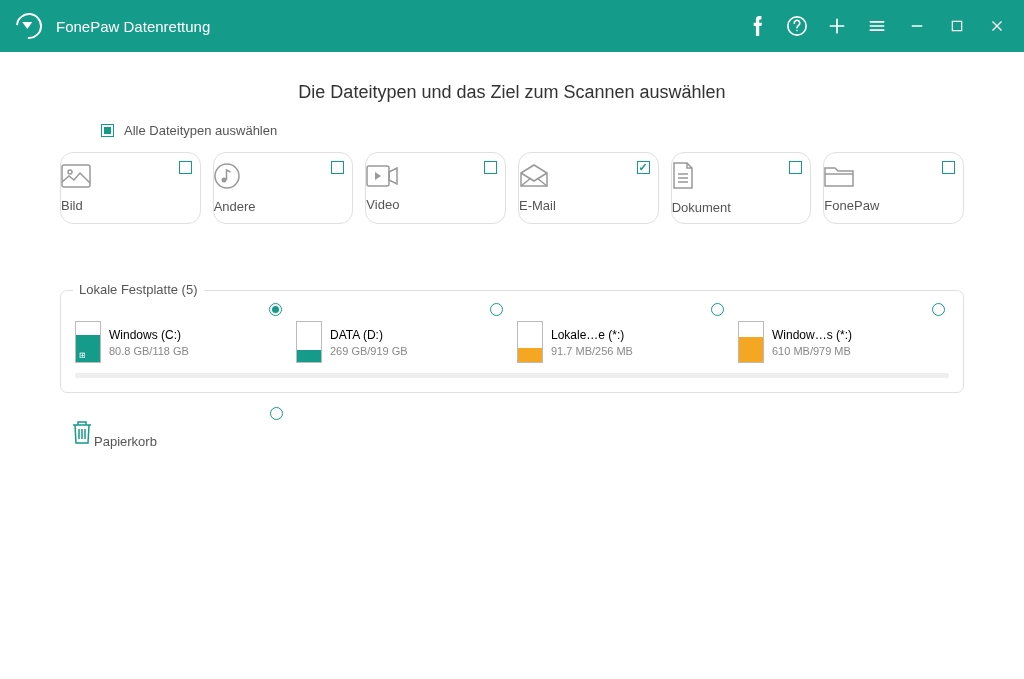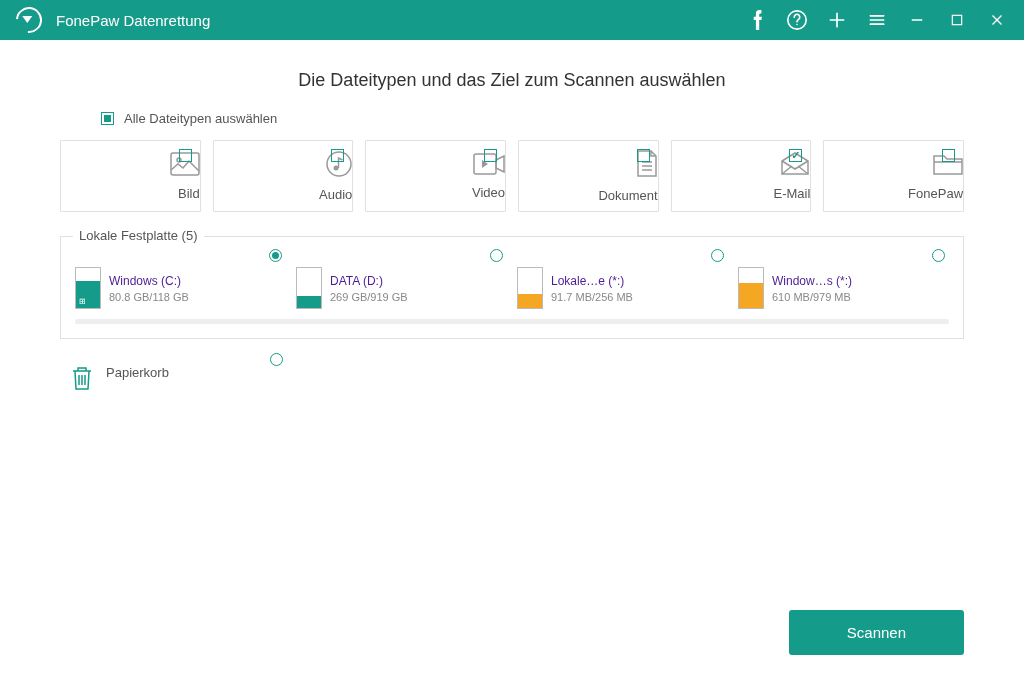--- a/index.html
+++ b/index.html
@@ -16,21 +16,21 @@
     }
     .window {
       width: 1024px;
       height: 679px;
       background: #fff;
       display: flex;
       flex-direction: column;
     }
     .titlebar {
       background: #159b89;
-      height: 40px;
+      height: 52px;
       display: flex;
       align-items: center;
       padding: 0 16px;
       color: #fff;
     }
     .logo {
       width: 26px;
       height: 26px;
       border: 2.5px solid #fff;
       border-radius: 50%;
@@ -125,48 +125,49 @@
       line-height: 1;
     }
     .filetypes {
       display: flex;
       gap: 12px;
       margin-bottom: 24px;
     }
     .filetype-card {
       flex: 1;
       border: 1px solid #e0e0e0;
-      border-radius: 1px;
+      border-radius: 13px;
       height: 72px;
       display: flex;
       flex-direction: column;
-      align-items: flex-end;
+      align-items: flex-start;
       justify-content: center;
       position: relative;
       cursor: pointer;
     }
     .filetype-card .checkbox {
       position: absolute;
       top: 8px;
       right: 8px;
     }
     .filetype-icon {
       color: #888;
       margin-bottom: 6px;
     }
     .filetype-label {
       font-size: 13px;
       color: #555;
     }
     .fieldset {
       border: 1px solid #e0e0e0;
-      border-radius: 0;
+      border-radius: 7px;
       position: relative;
       padding: 30px 14px 14px 14px;
       margin-bottom: 20px;
+      margin-top: 42px;
     }
     .fieldset-legend {
       position: absolute;
       top: -9px;
       left: 12px;
       background: #fff;
       padding: 0 6px;
       font-size: 13px;
       color: #555;
       display: flex;
@@ -228,40 +229,39 @@
       font-size: 8px;
     }
     .drive-info {
       display: flex;
       flex-direction: column;
       gap: 3px;
       min-width: 0;
     }
     .drive-name {
       font-size: 12px;
-      color: #4c1d95;
+      color: #000000;
       white-space: nowrap;
       overflow: hidden;
       text-overflow: ellipsis;
     }
     .drive-size {
       font-size: 11px;
       color: #888;
     }
     .removable {
       min-height: 100px;
     }
     .refresh-icon {
       display: inline-flex;
       align-items: center;
     }
     .recycle-section {
       display: flex;
-      align-items: flex-start;
-      gap: 12px;
+      align-items: flex-end;
       padding: 6px 10px;
       position: relative;
     }
     .recycle-section .radio {
       top: -6px;
       left: 210px;
       right: auto;
     }
     .recycle-icon {
       color: #159b89;
@@ -362,52 +362,52 @@
       </div>
       <div class="filetype-card">
         <div class="checkbox"></div>
         <div class="filetype-icon">
           <svg width="26" height="26" viewBox="0 0 26 26" fill="none" stroke="#999" stroke-width="1.5">
               <circle cx="13" cy="13" r="12"></circle>
               <circle cx="10" cy="17" r="2.5" fill="#999" stroke="none"></circle>
               <path d="M12.5 17V7l4 2"></path>
             </svg>
         </div>
-        <div class="filetype-label">Audio</div>
+        <div class="filetype-label">Andere</div>
       </div>
       <div class="filetype-card">
         <div class="checkbox"></div>
         <div class="filetype-icon">
           <svg width="32" height="22" viewBox="0 0 32 22" fill="none" stroke="#999" stroke-width="1.5">
               <rect x="1" y="1" width="22" height="20" rx="2"></rect>
               <path d="M23 7l8-4v16l-8-4z"></path>
               <path d="M9 7l6 4-6 4z" fill="#999" stroke="none"></path>
             </svg>
         </div>
         <div class="filetype-label">Video</div>
       </div>
       <div class="filetype-card">
+        <div class="checkbox checked"></div>
+        <div class="filetype-icon">
+          <svg width="30" height="24" viewBox="0 0 30 24" fill="none" stroke="#999" stroke-width="1.5">
+              <path d="M2 9l13-8 13 8v13H2z"></path>
+              <path d="M2 9l13 8 13-8M2 22l10-8M28 22l-10-8"></path>
+            </svg>
+        </div>
+        <div class="filetype-label">E-Mail</div>
+      </div>
+      <div class="filetype-card">
         <div class="checkbox"></div>
         <div class="filetype-icon">
           <svg width="22" height="28" viewBox="0 0 22 28" fill="none" stroke="#999" stroke-width="1.5">
               <path d="M2 1h13l5 5v20H2z"></path>
               <path d="M15 1v5h5M6 12h10M6 16h10M6 20h10"></path>
             </svg>
         </div>
         <div class="filetype-label">Dokument</div>
-      </div>
-      <div class="filetype-card">
-        <div class="checkbox checked"></div>
-        <div class="filetype-icon">
-          <svg width="30" height="24" viewBox="0 0 30 24" fill="none" stroke="#999" stroke-width="1.5">
-              <path d="M2 9l13-8 13 8v13H2z"></path>
-              <path d="M2 9l13 8 13-8M2 22l10-8M28 22l-10-8"></path>
-            </svg>
-        </div>
-        <div class="filetype-label">E-Mail</div>
       </div>
       <div class="filetype-card">
         <div class="checkbox"></div>
         <div class="filetype-icon">
           <svg width="30" height="24" viewBox="0 0 30 24" fill="none" stroke="#999" stroke-width="1.5">
               <path d="M1 4h10l3 3h15v15H1z"></path>
               <path d="M1 10h28"></path>
             </svg>
         </div>
         <div class="filetype-label">FonePaw</div>
@@ -474,16 +474,13 @@
       <div class="radio"></div>
       <div class="recycle-icon">
         <svg width="24" height="26" viewBox="0 0 24 26" fill="none" stroke="#159b89" stroke-width="1.5">
             <path d="M3 6h18M8 6V3h8v3M5 6l1 18h12l1-18M9 10v10M12 10v10M15 10v10"></path>
           </svg>
       </div>
       <div class="recycle-label">Papierkorb</div>
     </div>
   </div>
 
-  <div class="footer">
-    <button class="scan-btn">Scannen</button>
-  </div>
 </div>
 
 </body></html>

